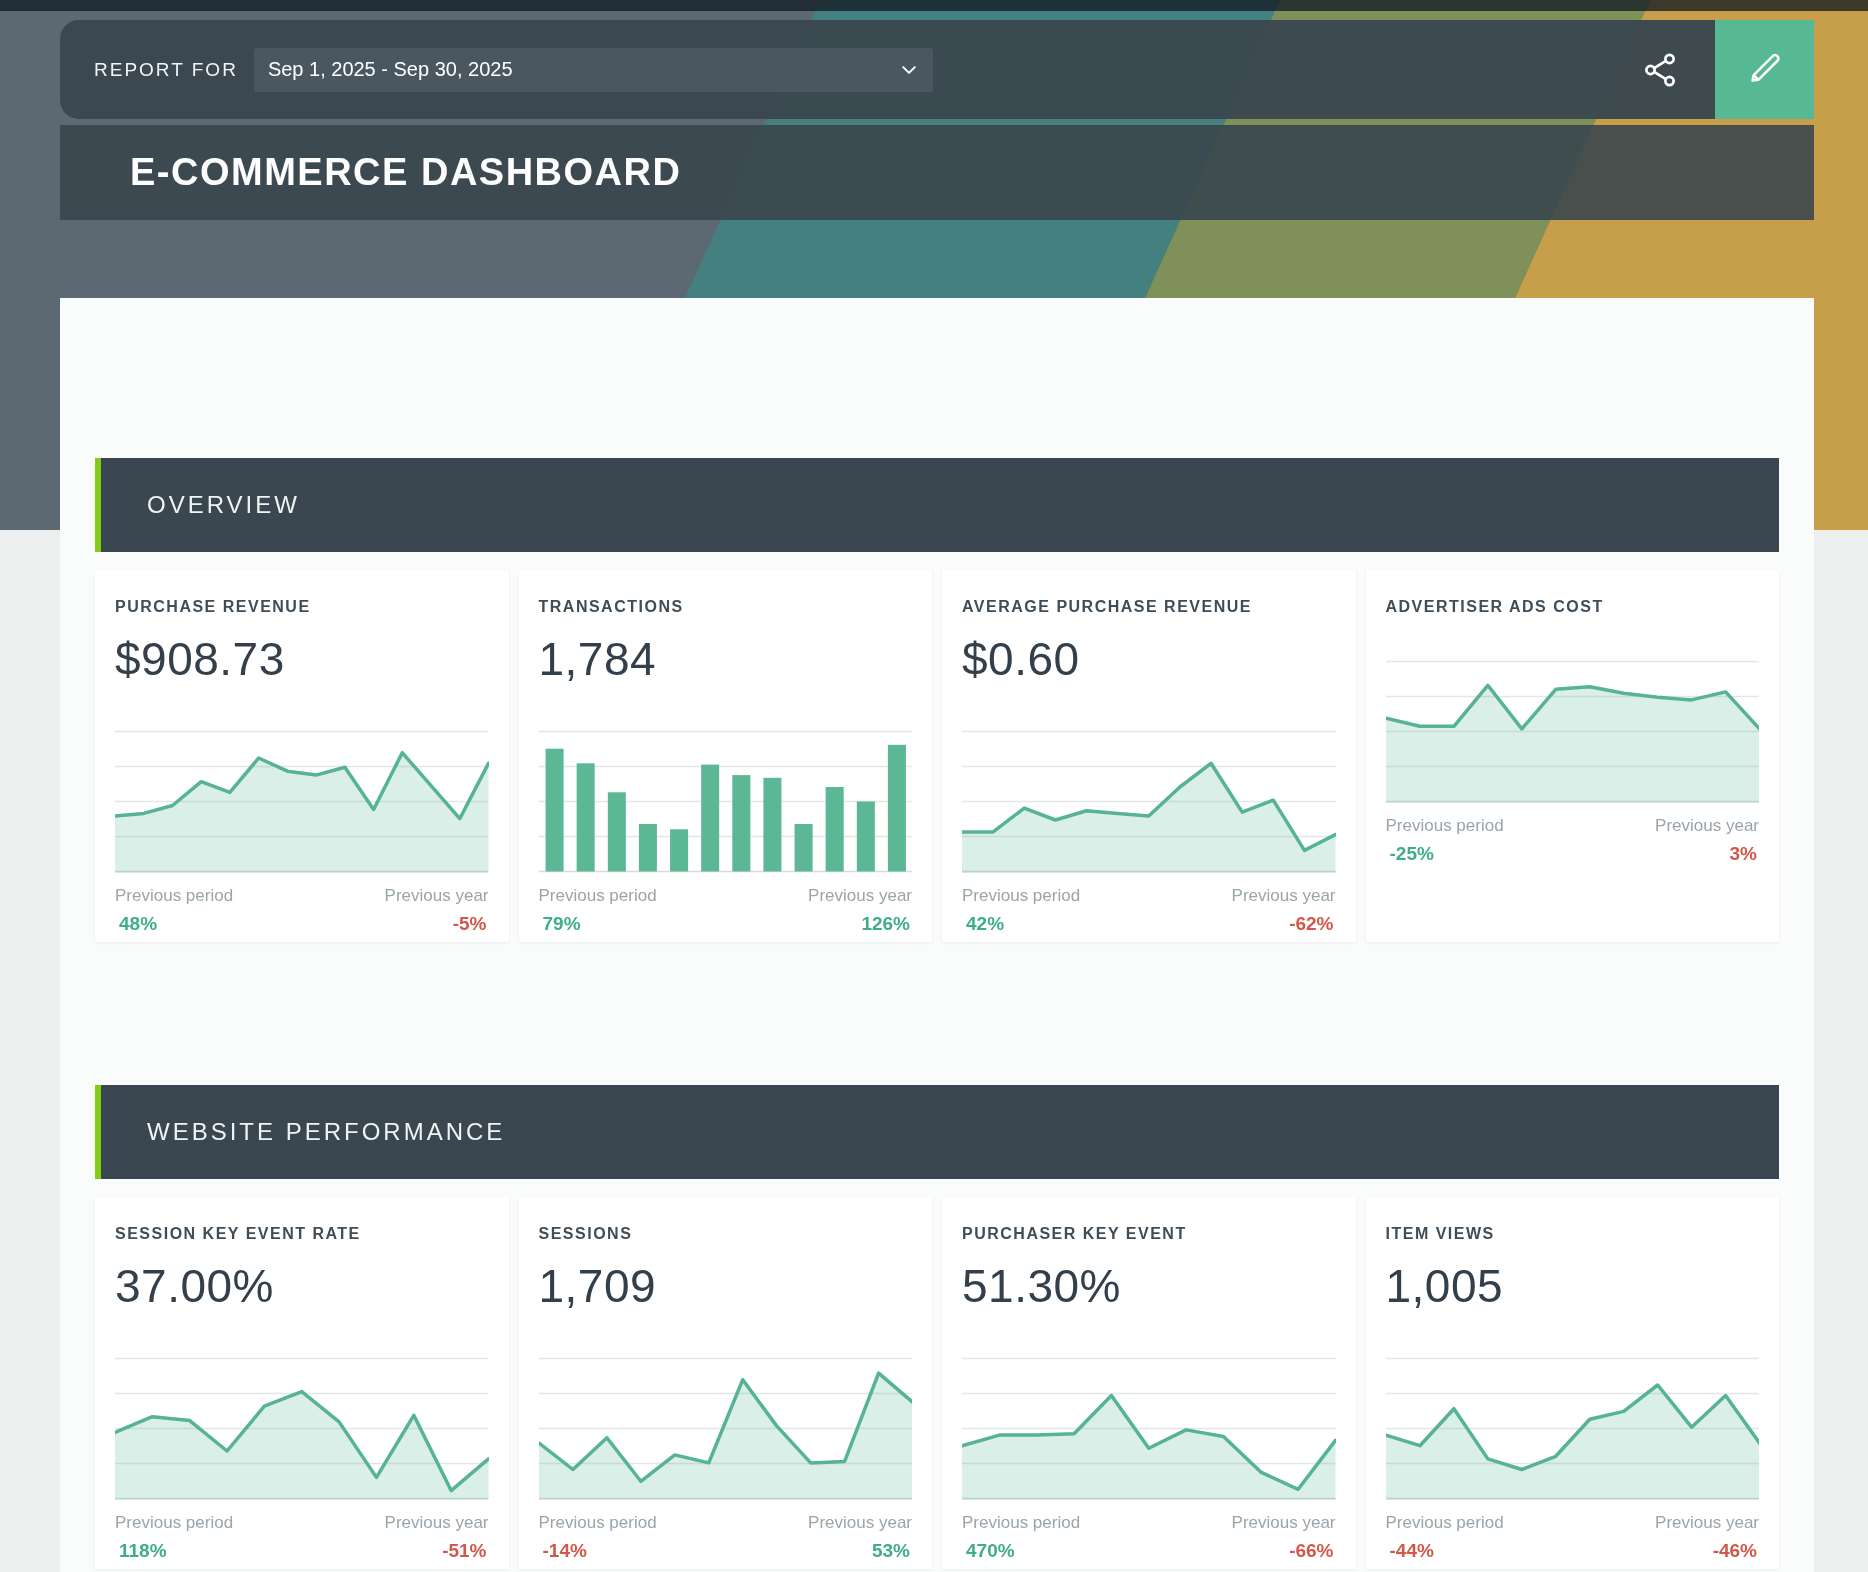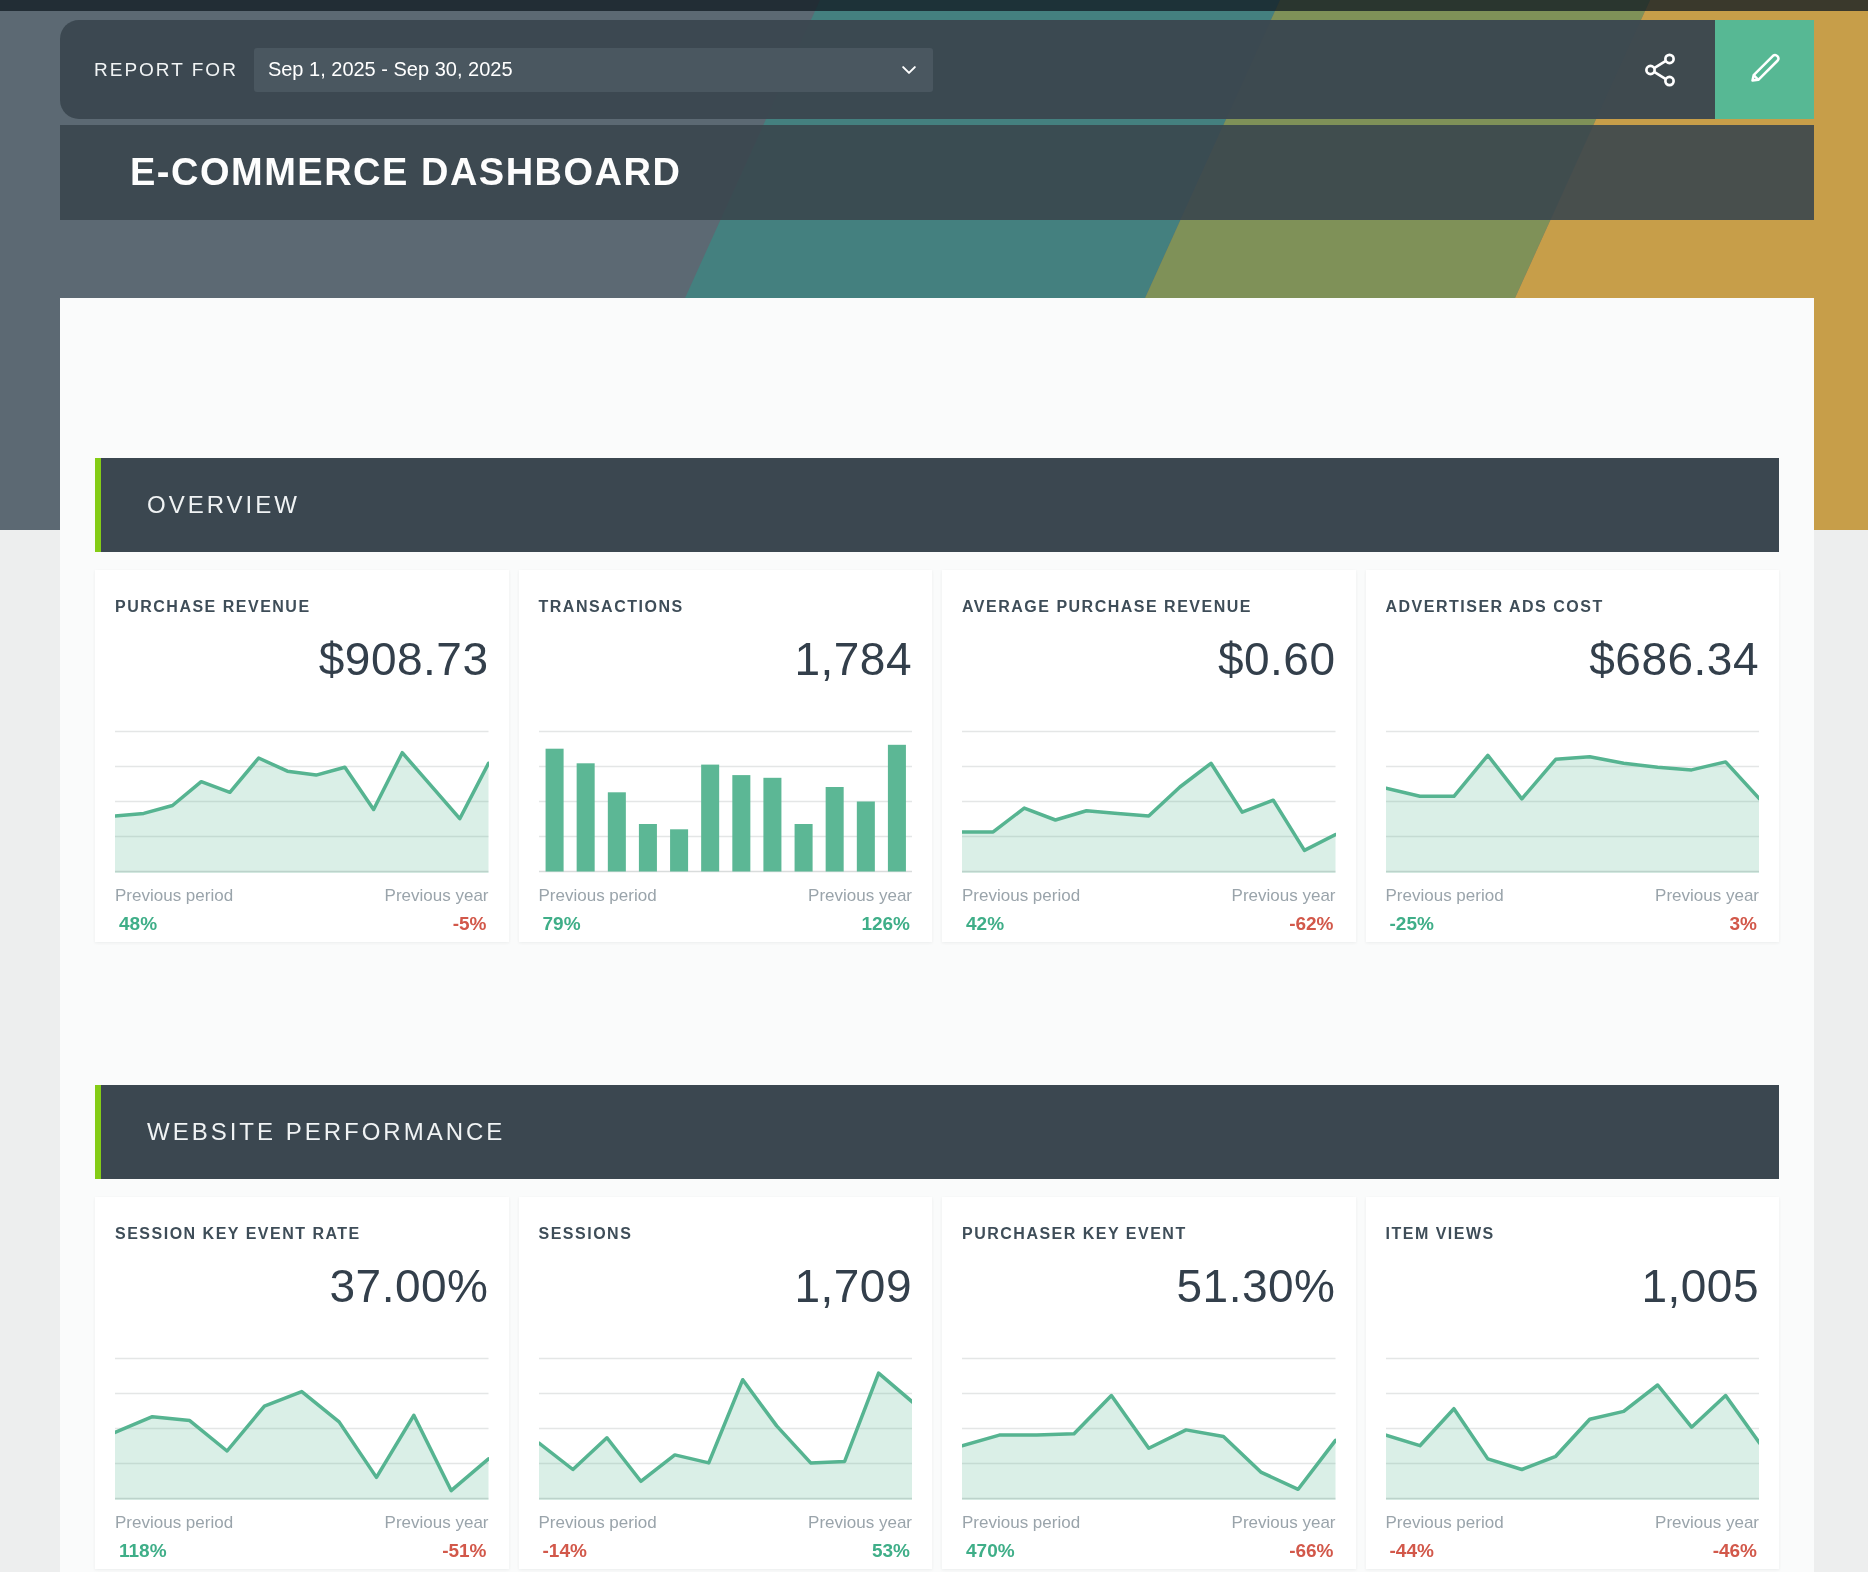--- a/index.html
+++ b/index.html
@@ -44,21 +44,21 @@
   .section-bar.first { margin-top:160px; }
   .section-bar.second { margin-top:143px; }
   .section-title { margin-left:46px; color:#f0f3f4; font-size:24px; letter-spacing:3px;
                    font-weight:500; }
   .cards { margin:18px 35px 0 35px; display:grid; grid-template-columns:repeat(4,1fr);
            grid-gap:10px; }
   .card { background:#ffffff; height:372px; padding:0 20px;
           box-shadow:0 1px 3px rgba(40,50,60,0.07); }
   .card-title { margin-top:28px; font-size:16px; font-weight:700; letter-spacing:1.5px;
                 color:#3e4d58; }
-  .card-value { margin-top:16px; text-align:right; font-size:46px; font-weight:400;
+  .card-value { margin-top:16px; text-align:left; font-size:46px; font-weight:400;
                 color:#333f4b; letter-spacing:0.5px; }
   .card-chart { margin-top:44px; height:143px; }
   .card-compare { margin-top:13px; display:flex; justify-content:space-between; }
   .cmp { display:flex; flex-direction:column; }
   .cmp.right { align-items:flex-end; }
   .cmp-label { font-size:17px; color:#9aa4ab; }
   .cmp-value { margin-top:7px; font-size:19px; font-weight:700; }
   .cmp.left .cmp-value { margin-left:4px; }
   .cmp.right .cmp-value { margin-right:2px; }
   .trend-green { color:#3fae88; }
@@ -205,21 +205,20 @@
           </div>
           <div class="cmp right">
             <span class="cmp-label">Previous year</span>
             <span class="cmp-value trend-red">-62%</span>
           </div>
         </div>
       </div>
 
       <div class="card">
         <div class="card-title">ADVERTISER ADS COST</div>
-        <div class="card-value">$686.34</div>
         <div class="card-chart">
             <svg viewBox="0 0 369 143" preserveAspectRatio="none" style="width: 100%; height: 100%; display: block;">
               <line x1="0" x2="369" y1="1.5" y2="1.5" stroke="#e4e6e6" stroke-width="1.4"></line>
               <line x1="0" x2="369" y1="36.5" y2="36.5" stroke="#e4e6e6" stroke-width="1.4"></line>
               <line x1="0" x2="369" y1="71.5" y2="71.5" stroke="#e4e6e6" stroke-width="1.4"></line>
               <line x1="0" x2="369" y1="106.5" y2="106.5" stroke="#e4e6e6" stroke-width="1.4"></line>
               <line x1="0" x2="369" y1="141.5" y2="141.5" stroke="#d9dcdc" stroke-width="1.4"></line>
               <path d="M0,143 L0.0,58.3 L33.5,66.3 L67.1,66.3 L100.6,25.3 L134.2,68.9 L167.7,29.3 L201.3,26.7 L234.8,33.3 L268.4,37.2 L301.9,39.9 L335.5,31.9 L369.0,68.9 L369,143 Z" fill="rgba(87,181,147,0.22)"></path>
               <path d="M0.0,58.3 L33.5,66.3 L67.1,66.3 L100.6,25.3 L134.2,68.9 L167.7,29.3 L201.3,26.7 L234.8,33.3 L268.4,37.2 L301.9,39.9 L335.5,31.9 L369.0,68.9" fill="none" stroke="#56b491" stroke-width="3.5" stroke-linejoin="round" stroke-linecap="round"></path>
             </svg>

